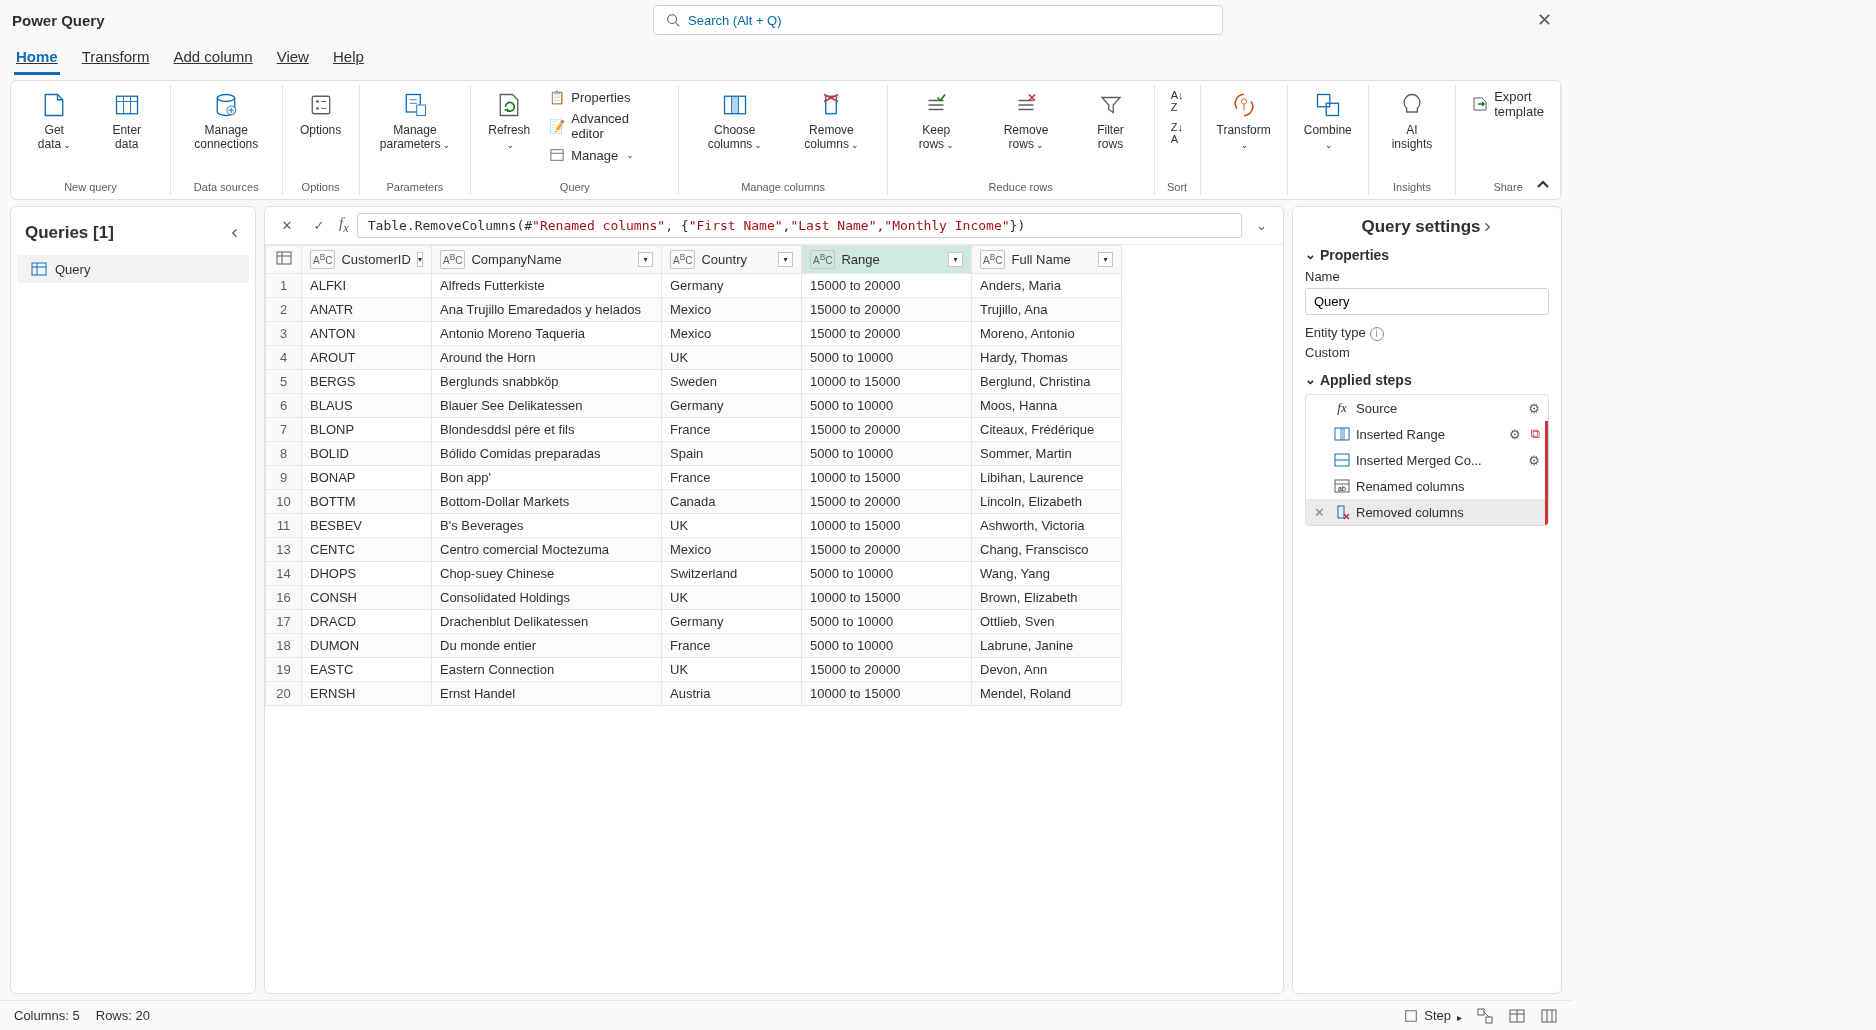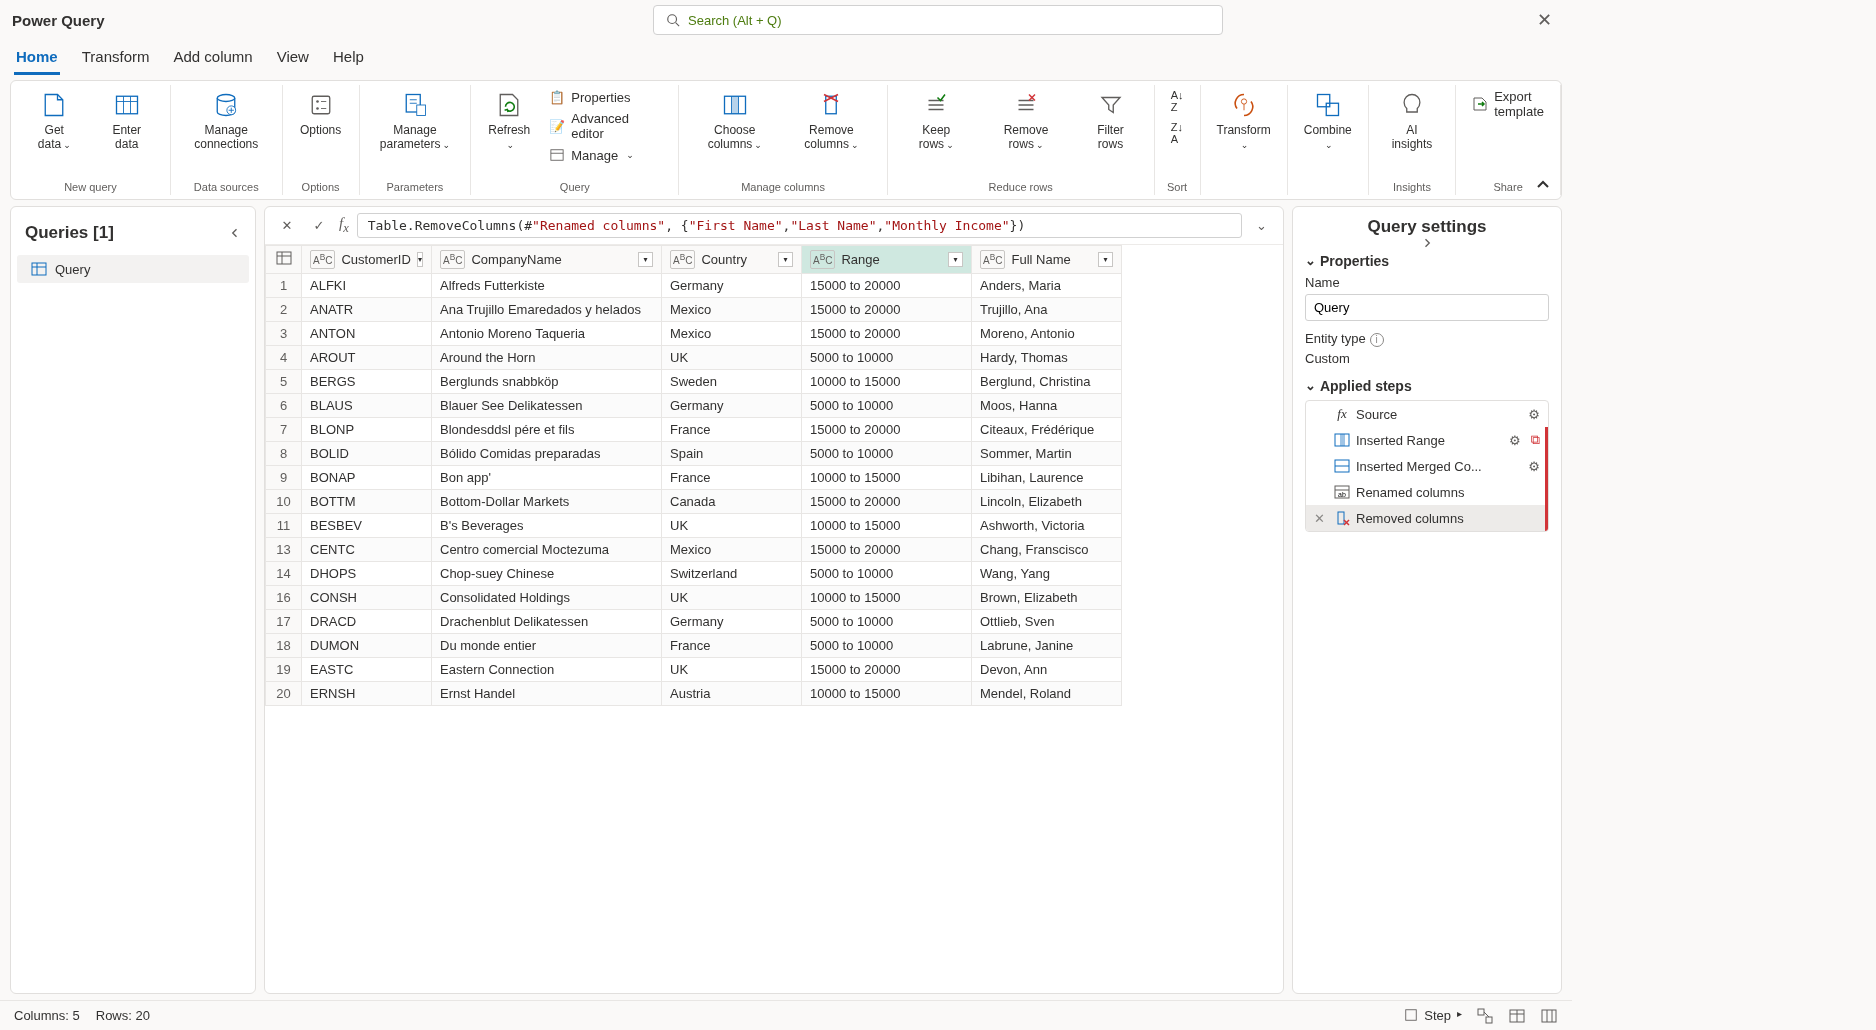--- a/index.html
+++ b/index.html
@@ -3,25 +3,25 @@
 <meta charset="utf-8">
 <style>
 * { box-sizing: border-box; margin: 0; padding: 0; }
 body { font-family: "Segoe UI", Tahoma, sans-serif; font-size: 13px; background: #faf9f8; color: #323130; overflow: hidden; }
 .window { display: flex; flex-direction: column; height: 1030px; width: 1572px; }
 
 
 .titlebar { display: flex; align-items: center; height: 40px; padding: 0 12px; }
 .titlebar .title { font-size: 15px; font-weight: 600; }
 .titlebar .search-wrap { flex: 0 0 auto; margin-left: auto; margin-right: auto; position: absolute; left: 50%; transform: translateX(-50%); }
-.titlebar .search { width: 570px; height: 30px; border: 1px solid #d1d1d1; border-radius: 4px; background: #fff; display: flex; align-items: center; padding: 0 12px; gap: 8px; color: #4d7c0f; }
+.titlebar .search { width: 570px; height: 30px; border: 1px solid #d1d1d1; border-radius: 4px; background: #fff; display: flex; align-items: center; padding: 0 12px; gap: 8px; color: #0369a1; }
 .titlebar .close { margin-left: auto; font-size: 18px; color: #605e5c; cursor: pointer; padding: 4px 8px; }
 
 
-.menutabs { display: flex; gap: 20px; padding: 0 14px; height: 36px; align-items: end; border-bottom: 1px solid transparent; }
+.menutabs { display: flex; gap: 20px; padding: 0 14px; height: 36px; align-items: end; border-bottom: 1px solid transparent; text-decoration: underline; }
 .menutabs .tab { padding: 6px 2px 10px 2px; font-size: 15px; color: #323130; cursor: pointer; }
 .menutabs .tab.active { color: #0f6cbd; font-weight: 600; border-bottom: 3px solid #0f6cbd; padding-bottom: 7px; }
 
 
 .ribbon { display: flex; border: 1px solid #e1dfdd; border-radius: 6px; margin: 4px 10px 6px 10px; background: #fff; min-height: 120px; padding: 4px 0; position: relative; }
 .rgroup { display: flex; flex-direction: column; align-items: center; padding: 2px 10px; border-right: 1px solid #e8e6e4; }
 .rgroup:last-child { border-right: none; }
 .rgroup .items { display: flex; align-items: flex-start; gap: 6px; flex: 1; }
 .rbtn { display: flex; flex-direction: column; align-items: center; justify-content: flex-start; padding: 2px 6px; min-width: 56px; cursor: pointer; border-radius: 3px; text-align: center; }
 .rbtn .icon { width: 32px; height: 32px; display: flex; align-items: center; justify-content: center; margin-bottom: 2px; }
@@ -62,21 +62,21 @@
 table.grid th.selected { background: #cfe8e0; }
 table.grid tr:nth-child(even) td { background: #fbfbfb; }
 table.grid tr:nth-child(even) td.rownum { background:#faf9f8; }
 .colhdr { display: flex; align-items: center; gap: 6px; }
 .colhdr .type-ic { font-size: 10px; color: #605e5c; border:1px solid #c8c6c4; border-radius:2px; padding:0 2px; line-height:12px; }
 .colhdr .filter { margin-left: auto; border: 1px solid #c8c6c4; width: 15px; height: 15px; display:flex; align-items:center; justify-content:center; font-size:8px; cursor:pointer; background:#fff; }
 th.corner .corner-ic { width:16px; height:16px; display:inline-block; }
 
 
 .settings { width: 270px; display: flex; flex-direction: column; padding: 10px 12px; }
-.settings .hdr { display: flex; align-items: center; justify-content: flex-end; margin-bottom: 4px; flex-direction: column; }
+.settings .hdr { display: flex; align-items: center; justify-content: center; margin-bottom: 10px; }
 .settings .hdr .t { font-size: 17px; font-weight: 600; }
 .sect { margin-bottom: 12px; }
 .sect .sh { font-size: 14px; font-weight: 600; display:flex; align-items:center; gap:4px; margin-bottom:6px; }
 .sect .sh::before { content: "⌄"; font-size: 13px; transform: translateY(-1px); }
 .fld-lbl { font-size: 13px; margin-bottom: 4px; }
 .fld-input { width: 100%; border: 1px solid #d1d1d1; border-radius: 3px; padding: 5px 8px; font-size: 13px; }
 .info-ic { display:inline-block; width:14px; height:14px; border:1px solid #8a8886; border-radius:50%; font-size:10px; text-align:center; line-height:12px; color:#8a8886; margin-left:4px;}
 .steps { border: 1px solid #e1dfdd; border-radius: 4px; overflow:hidden; }
 .step { display: flex; align-items: center; gap: 6px; padding: 5px 8px; font-size: 13px; cursor:pointer; position:relative; }
 .step .bar { position:absolute; right:0; top:0; bottom:0; width:3px; background:#d13438; }
@@ -732,21 +732,21 @@
           </div>
       </div>
     </div>
   </div>
 
   <div class="status">
     <span>Columns: 5</span>
     <span style="width:16px;"></span>
     <span>Rows: 20</span>
     <div class="right">
-      <span style="display:flex;align-items:flex-start;gap:6px;cursor:pointer;">
+      <span style="display:flex;align-items:flex-end;gap:6px;cursor:pointer;">
         <svg width="14" height="14" viewBox="0 0 16 16">
             <rect x="2" y="2" width="12" height="12" fill="none" stroke="#605e5c"></rect>
           </svg>
         <span>Step</span>
         <span style="font-size:10px;">▸</span>
       </span>
       <span class="view-ic">
           <svg width="16" height="16" viewBox="0 0 16 16">
             <rect x="1" y="1" width="6" height="6" fill="none" stroke="#605e5c"></rect>
             <rect x="9" y="9" width="6" height="6" fill="none" stroke="#605e5c"></rect>

